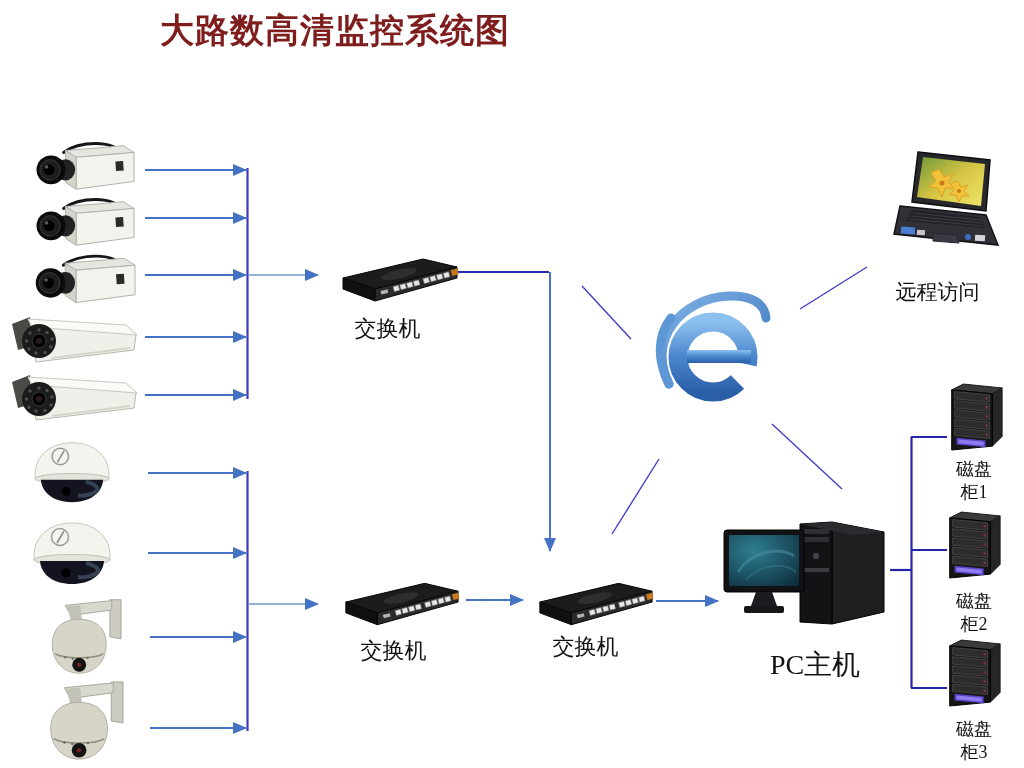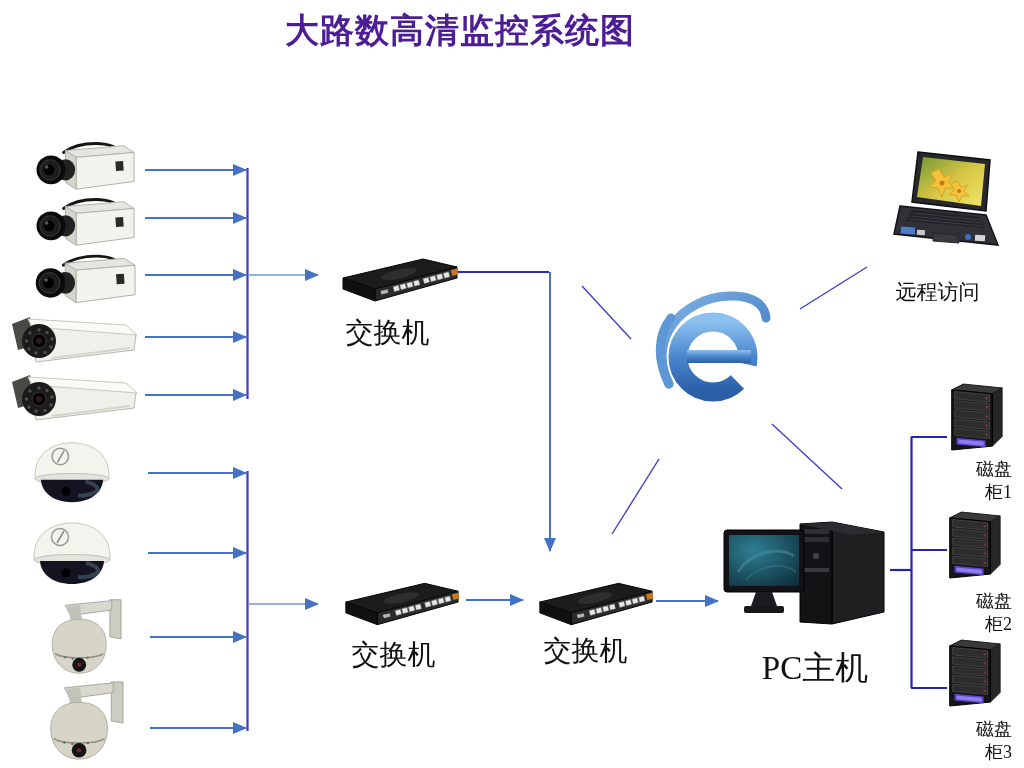--- a/index.html
+++ b/index.html
@@ -1,34 +1,34 @@
 <!DOCTYPE html>
 <html><head>
 <meta charset="utf-8">
 <style>
   html,body{margin:0;padding:0;}
   body{
     width:1024px;height:768px;position:relative;background:#ffffff;overflow:hidden;
     font-family:"Liberation Serif","DejaVu Serif",serif;
   }
   .title{
-    position:absolute;left:160px;top:8px;width:600px;text-align:center;
-    font-size:34px;font-weight:bold;color:#4c1d95;letter-spacing:1px;
+    position:absolute;left:160px;top:8px;width:600px;text-align:left;
+    font-size:34px;font-weight:bold;color:#7f1d1d;letter-spacing:1px;
   }
   .overlay{position:absolute;left:0;top:0;z-index:1;pointer-events:none;}
   .node{position:absolute;z-index:2;}
   .node svg{width:100%;height:100%;display:block;}
   .lbl{
     position:absolute;z-index:2;text-align:center;color:#111;
     font-family:"Liberation Serif","DejaVu Serif",serif;
   }
-  .lbl-switch{font-size:28px;font-family:Liberation Serif, serif;}
+  .lbl-switch{font-size:22px;font-family:Liberation Serif, serif;}
   .lbl-remote{font-size:21px;}
-  .lbl-pc{font-size:33px;}
-  .lbl-disk{font-size:18px;line-height:23px;text-align:right;}
+  .lbl-pc{font-size:28px;}
+  .lbl-disk{font-size:18px;line-height:23px;}
   .hidden-defs{position:absolute;width:0;height:0;overflow:hidden;}
 </style>
 </head>
 <body>
 
 <svg class="hidden-defs" aria-hidden="true">
   <defs>
     <linearGradient id="g-ie" x1="0" y1="0" x2="0" y2="1">
       <stop offset="0" stop-color="#8CC0EE"></stop>
         <stop offset="0.5" stop-color="#4A86CE"></stop>

